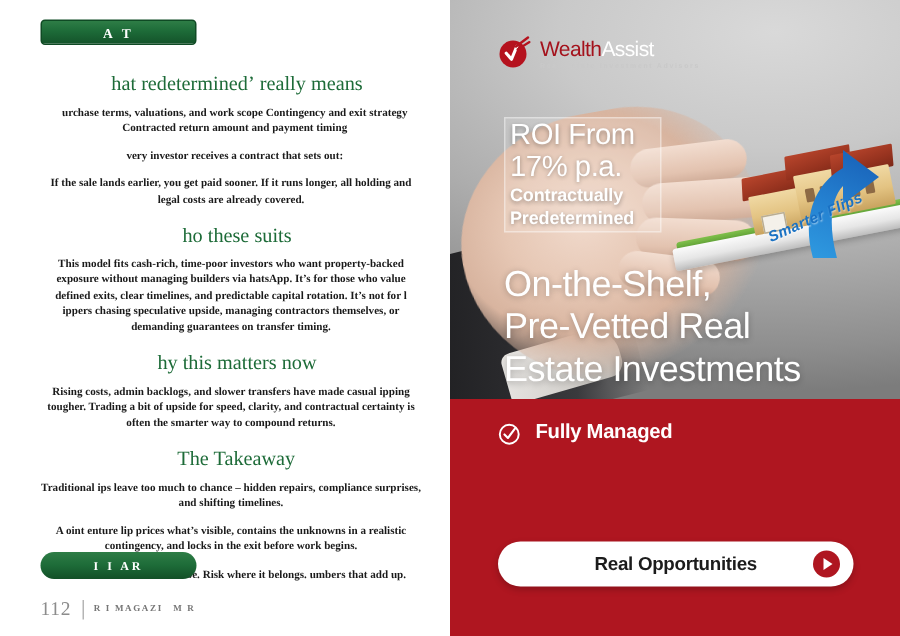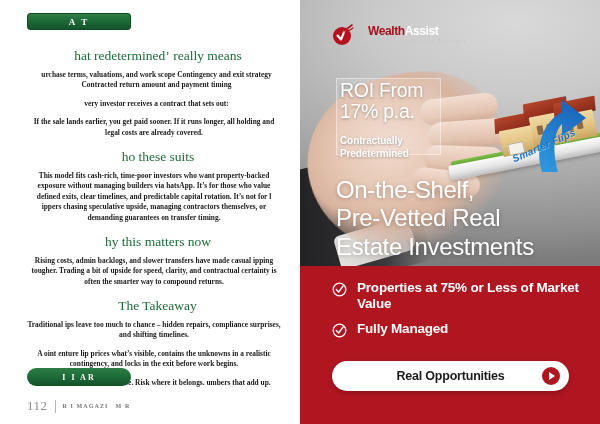--- a/index.html
+++ b/index.html
@@ -214,22 +214,22 @@
     line-height: 1.06;
     letter-spacing: -0.3px;
   }
   .roi-line2 {
     font-size: 19.5px;
     font-weight: normal;
     line-height: 1.06;
     letter-spacing: -0.3px;
   }
   .roi-sub {
-    margin-top: 14px;
-    font-size: 10px;
+    margin-top: 2px;
+    font-size: 12px;
     font-weight: bold;
     line-height: 1.22;
     letter-spacing: -0.1px;
   }
 
   
   .plank {
     position: absolute;
     left: 148px;
     top: 150px;
@@ -402,25 +402,24 @@
   }
   .brand-mark {
     width: 22px;
     height: 22px;
     position: relative;
     flex: 0 0 auto;
   }
   .brand-words { position: relative; padding-top: 1px; }
   .brand-title {
     font-family: "Liberation Sans", sans-serif;
-    font-weight: bold;
-    font-size: 12px;
+    font-weight: normal;
+    font-size: 14px;
     letter-spacing: -0.4px;
     line-height: 1;
-    margin-left: 8px;
   }
   .brand-w { color: #a4121c; }
   .brand-a { color: #ffffff; }
   .brand-tag {
     margin-top: 2px;
     color: #c9c9c9;
     font-family: "Liberation Sans", sans-serif;
     font-weight: bold;
     font-size: 4.6px;
     letter-spacing: 1.15px;
@@ -553,29 +552,20 @@
     <div class="ad-red">
 
       <div class="bullets">
         <div class="bullet">
           <span class="check-icon">
             <svg width="15" height="15" viewBox="0 0 15 15">
               <circle cx="7.5" cy="7.5" r="6.3" fill="none" stroke="#ffffff" stroke-width="1.3"></circle>
               <path d="M4.3 7.6 L6.6 10 L11.4 3.6" stroke="#ffffff" stroke-width="1.4" fill="none" stroke-linecap="round" stroke-linejoin="round"></path>
             </svg>
           </span>
-          <span class="bullet-text">Properties at 75% or Less of Market Value</span>
-        </div>
-        <div class="bullet">
-          <span class="check-icon">
-            <svg width="15" height="15" viewBox="0 0 15 15">
-              <circle cx="7.5" cy="7.5" r="6.3" fill="none" stroke="#ffffff" stroke-width="1.3"></circle>
-              <path d="M4.3 7.6 L6.6 10 L11.4 3.6" stroke="#ffffff" stroke-width="1.4" fill="none" stroke-linecap="round" stroke-linejoin="round"></path>
-            </svg>
-          </span>
           <span class="bullet-text">Fully Managed</span>
         </div>
       </div>
 
       <div class="ad-cta">
         <span class="ad-cta-label">Real Opportunities</span>
         <span class="ad-cta-arrow"></span>
       </div>
 
     </div>

